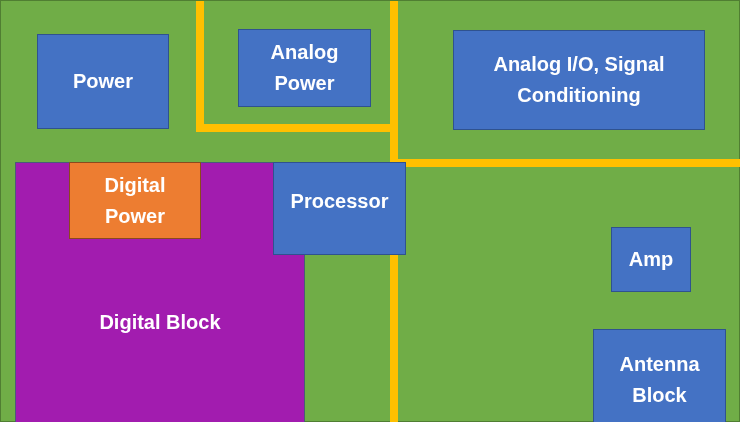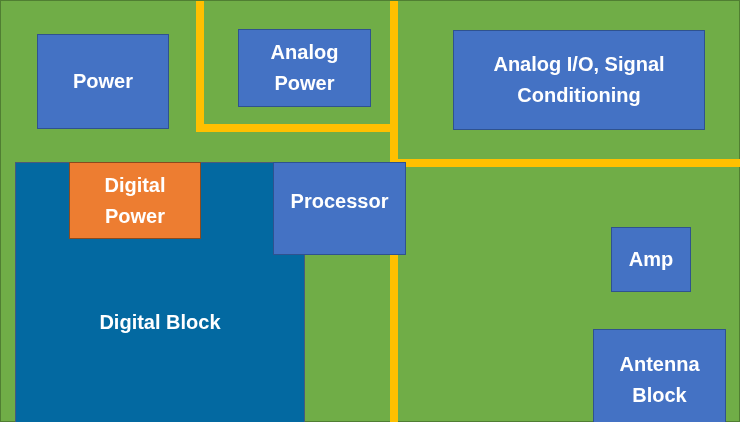--- a/index.html
+++ b/index.html
@@ -12,21 +12,21 @@
     }
     .blk {
       position: absolute; box-sizing: border-box;
       display: flex; align-items: center; justify-content: center;
       text-align: center; color: #ffffff; font-weight: bold;
       font-size: 20px; line-height: 31px;
       border: 1px solid #2f528f;
     }
     .blue { background: #4472c4; }
     .orange { background: #ed7d31; border-color: #8a4a1e; }
-    .olive { background: #0369a1; border-color: #4a5a7a; }
+    .olive { background: #a21caf; border-color: #4a5a7a; }
     .lbl { white-space: pre-line; }
     .trace { position: absolute; background: #ffc000; }
   </style>
 </head>
 <body>
 
 <div id="board">
 
   <div class="trace" style="left:195px; top:0; width:8px; height:131px;"></div>
   <div class="trace" style="left:195px; top:123px; width:198px; height:8px;"></div>

